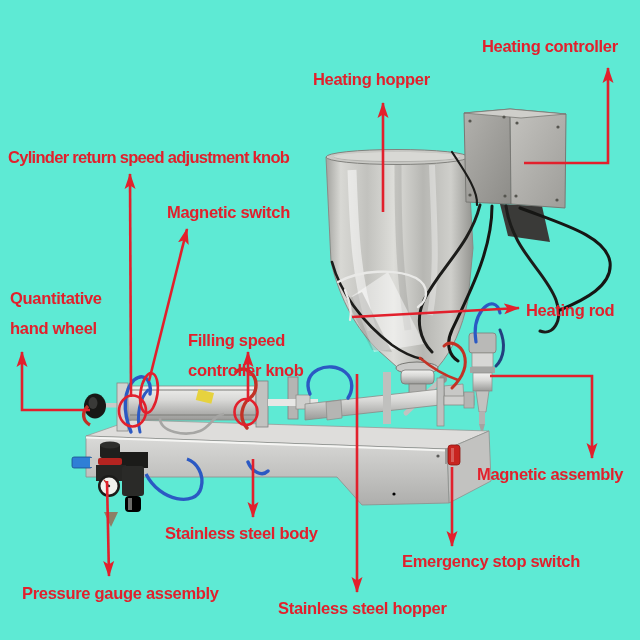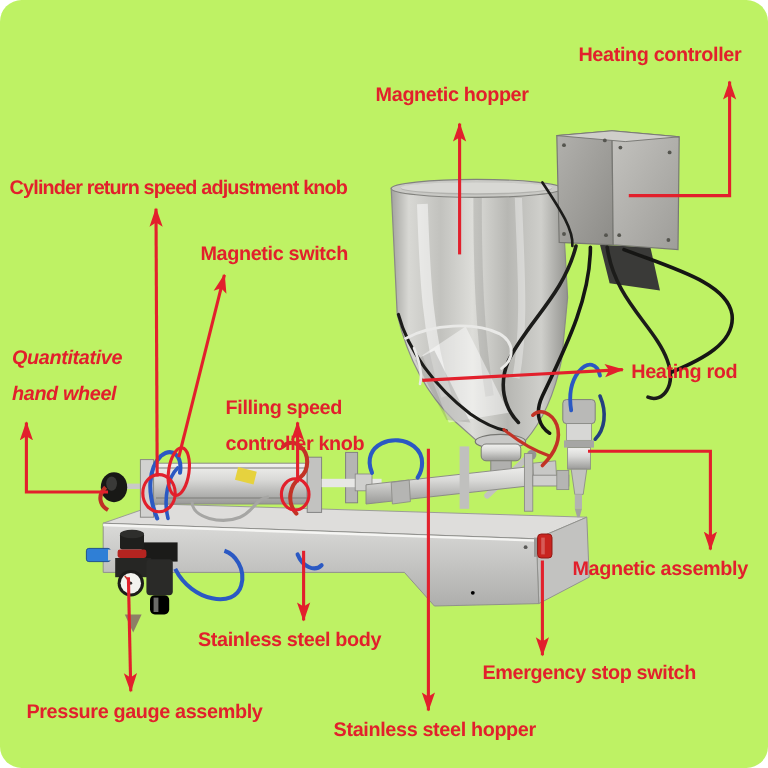--- a/index.html
+++ b/index.html
@@ -1,28 +1,28 @@
 <!DOCTYPE html>
 <html><head>
 <meta charset="utf-8">
 <style>
   html,body{margin:0;padding:0;background:#fff;}
-  #stage{position:relative;width:640px;height:640px;background:#bef264;overflow:hidden;
-         font-family:"Liberation Sans",sans-serif;border-radius:18px;}
+  #stage{position:relative;width:640px;height:640px;background:#5eead4;overflow:hidden;
+         font-family:"Liberation Sans",sans-serif;}
   #machine-svg{position:absolute;left:0;top:0;}
   .callout{position:absolute;color:#e2202c;font-weight:bold;font-size:16.5px;
            letter-spacing:-0.3px;white-space:nowrap;line-height:20px;}
   .callout span{display:block;}
   .two-line span{line-height:30px;}
   #lbl-cylinder-return{letter-spacing:-0.7px;}
   #lbl-heating-controller{left:482px;top:36px;}
   #lbl-heating-hopper{left:313px;top:69px;}
   #lbl-cylinder-return{left:8px;top:147px;}
   #lbl-magnetic-switch{left:167px;top:202px;}
-  #lbl-quantitative-hand-wheel{left:10px;top:283px;font-style:italic;}
+  #lbl-quantitative-hand-wheel{left:10px;top:283px;}
   #lbl-filling-speed{left:188px;top:295px;margin-top:30px;}
   #lbl-heating-rod{left:526px;top:300px;}
   #lbl-discharge-assembly{left:477px;top:464px;}
   #lbl-stainless-steel-body{left:165px;top:523px;}
   #lbl-emergency-stop-switch{left:402px;top:551px;}
   #lbl-stainless-steel-hopper{left:278px;top:598px;}
   #lbl-pressure-gauge-assembly{left:22px;top:583px;}
 </style>
 </head>
 <body>
@@ -218,21 +218,21 @@
     <ellipse cx="132.5" cy="411" rx="13.5" ry="15.5"></ellipse>
     <ellipse cx="149" cy="393" rx="8.5" ry="20" transform="rotate(8 149 393)"></ellipse>
     <ellipse cx="246" cy="412" rx="11.5" ry="13"></ellipse>
   </g>
 </svg>
 
   <div class="callout" id="lbl-heating-controller">
     <span>Heating controller</span>
   </div>
   <div class="callout" id="lbl-heating-hopper">
-    <span>Magnetic hopper</span>
+    <span>Heating hopper</span>
   </div>
   <div class="callout" id="lbl-cylinder-return">
     <span>Cylinder return speed adjustment knob</span>
   </div>
   <div class="callout" id="lbl-magnetic-switch">
     <span>Magnetic switch</span>
   </div>
   <div class="callout two-line" id="lbl-quantitative-hand-wheel">
     <span>Quantitative</span>
     <span>hand wheel</span>

